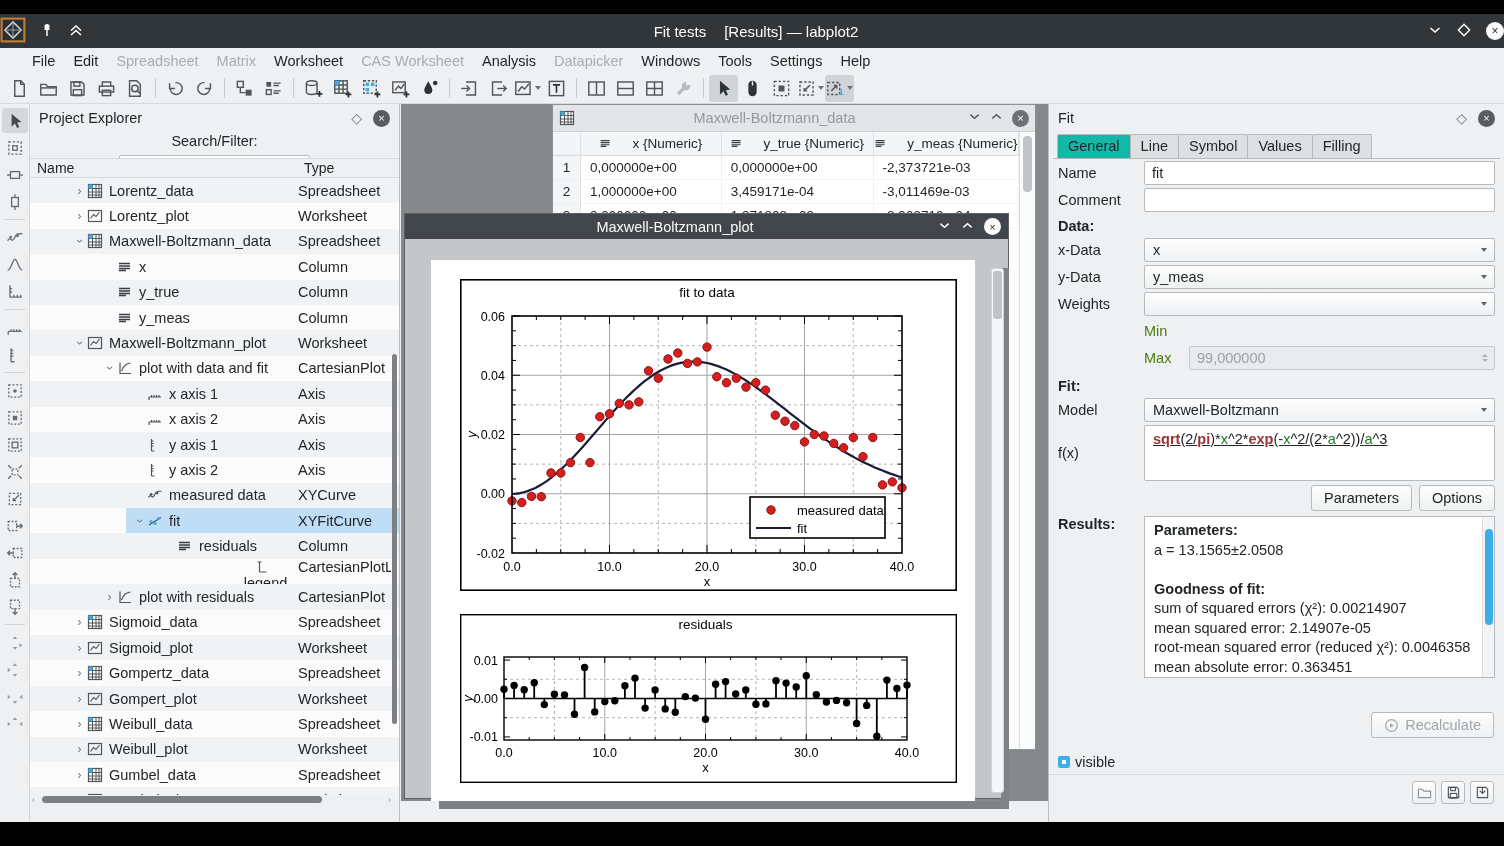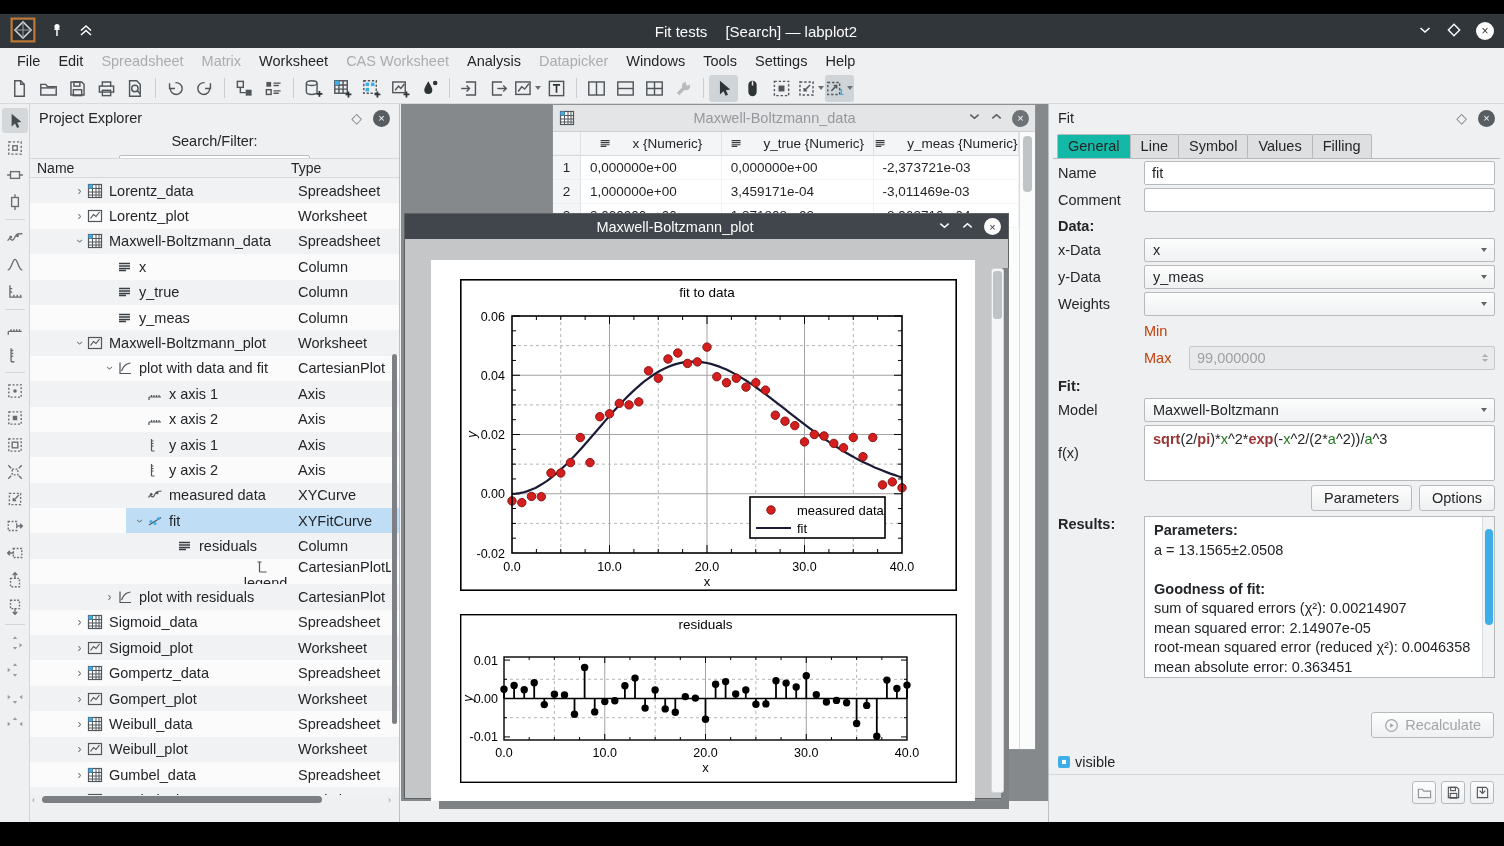--- a/index.html
+++ b/index.html
@@ -1,30 +1,30 @@
 <!DOCTYPE html>
 <html><head>
 <meta charset="utf-8">
 <style>
   * { margin:0; padding:0; box-sizing:border-box; }
   html,body { width:1504px; height:846px; background:#000; overflow:hidden;
     font-family:"Liberation Sans", sans-serif; font-size:14px; color:#232629; }
   #app { position:absolute; top:14px; left:0; width:1504px; height:808px; background:#eff0f1; }
 
   
-  .titlebar { height:34px; background:#31363b; display:flex; align-items:center; padding:0 10px; color:#fcfcfc; }
+  .titlebar { height:34px; background:#31363b; display:flex; align-items:center; padding:0 0; color:#fcfcfc; }
   .tb-left { display:flex; align-items:center; gap:13px; }
   .tb-title { flex:1; display:flex; justify-content:center; gap:18px; font-size:15px; }
   .tb-controls { display:flex; align-items:center; gap:15px; }
   .circ { width:18px; height:18px; border-radius:50%; background:#fcfcfc; color:#2f343a;
     display:flex; align-items:center; justify-content:center; font-size:12px; line-height:1; }
   .wg { color:#fcfcfc; font-size:13px; }
 
   
-  .menubar { height:25px; display:flex; align-items:center; padding-left:8px; background:#eff0f1; }
+  .menubar { height:25px; display:flex; align-items:center; padding-left:8px; background:#eff0f1;margin-left:15px; }
   .menu-item { padding:2px 9px; font-size:14.5px; white-space:nowrap; }
   .menu-item.disabled { color:#a9adb0; }
 
   
   .toolbar { height:31px; display:flex; align-items:center; padding-left:5px; background:#eff0f1; border-bottom:1px solid #d7dadc; }
   .tool-btn { width:29px; height:27px; display:flex; align-items:center; justify-content:center; border-radius:3px; position:relative; }
   .tool-btn.active { background:#cfd4d8; }
   .tool-sep { width:1px; height:20px; background:#c9cdd0; margin:0 5px; }
   .ic { width:19px; height:19px; display:block; }
   .dd { width:0; height:0; border-left:3.5px solid transparent; border-right:3.5px solid transparent; border-top:4px solid #6b7075; margin-left:2px; }
@@ -45,21 +45,21 @@
     display:flex; align-items:center; justify-content:center; }
   .search-row { display:flex; align-items:center; padding:1px 6px 3px; gap:6px; height:26px;flex-direction:column; }
   .search-label { font-size:14.5px; }
   .search-row input { flex:1; height:22px; background:#fff; border:1px solid #b9bdc0; border-radius:2px; padding:0 6px; font-size:13.5px;
     font-family:"Liberation Sans",sans-serif; color:#232629; }
   .search-row input::placeholder { color:#9da2a6; }
   .search-btn { width:22px; height:22px; border:1px solid #b9bdc0; border-radius:2px; background:linear-gradient(#fcfcfc,#eef0f1);
     display:flex; align-items:center; justify-content:center; }
   .tree-header { display:flex; height:20px; border-top:1px solid #d7dadc; border-bottom:1px solid #d7dadc; align-items:center; font-size:14px; background:#eff0f1; position:relative;}
   .tree-header .col-name { padding-left:7px; width:261px; }
-  .tree-header .col-type { padding-left:0; }
+  .tree-header .col-type { padding-left:0;margin-left:13px; }
   #tree { position:relative; height:617px; overflow:hidden; background:#fbfbfc; }
   .trow { position:relative; height:25.4px; display:flex; align-items:center; font-size:14.5px; white-space:nowrap; }
   .trow.odd { background:#f1f2f3; }
   .trow.selected { background:linear-gradient(to right,#fbfbfc 0 96px,#bfdef5 96px); }
   .chev { width:15px; flex:none; color:#70757a; font-size:12px; text-align:center; line-height:1; }
   .chev.exp { transform:rotate(90deg); }
   .ticon { width:17px; height:16px; flex:none; margin-right:5px; }
   .ticon svg { width:16px; height:16px; }
   .tname { overflow:hidden; }
   .ttype { position:absolute; left:268px; right:8px; overflow:hidden; }
@@ -117,24 +117,24 @@
     font-family:"Liberation Sans",sans-serif; color:#232629; }
   .combo { flex:1; height:24px; border:1px solid #b6babd; border-radius:2px; background:linear-gradient(#fdfdfd,#eff1f2);
     display:flex; align-items:center; padding:0 8px; font-size:14.5px; position:relative; }
   .combo .caret { position:absolute; right:7px; width:0; height:0; border-left:3.5px solid transparent; border-right:3.5px solid transparent; border-top:4px solid #5f6468; }
   .spin { flex:1; height:24px; border:1px solid #c6c9cc; border-radius:2px; background:#e9eaeb; color:#9da1a4;
     display:flex; align-items:center; padding:0 7px; font-size:14.5px; position:relative; }
   .spin .arrows { position:absolute; right:6px; display:flex; flex-direction:column; gap:2px; }
   .spin .arrows i { width:0; height:0; border-left:3px solid transparent; border-right:3px solid transparent; display:block; }
   .spin .arrows .up { border-bottom:3.5px solid #aab0b3; }
   .spin .arrows .dn { border-top:3.5px solid #aab0b3; }
-  .sublabel { width:45px; flex:none; color:#c2410c; font-size:14.5px; }
+  .sublabel { width:45px; flex:none; color:#4d7c0f; font-size:14.5px; }
   .cb { width:12px; height:12px; background:#3daee9; border-radius:2px; display:inline-flex; align-items:center; justify-content:center; margin-right:5px; flex:none; }
   .cb::after { content:""; width:4px; height:4px; background:#fff; }
-  .formula { flex:1; height:56px; background:#fff; border:1px solid #b6babd; border-radius:2px; padding:4px 8px; font-size:14.5px; line-height:19px; }
+  .formula { flex:1; height:56px; background:#fff; border:1px solid #b6babd; border-radius:2px; padding:4px 8px; font-size:14.5px; line-height:19px;text-decoration:underline; }
   .formula .fn { font-weight:bold; color:#9a3434; }
   .formula .vr { color:#1f7a1f; }
   .btnrow { display:flex; justify-content:flex-end; gap:7px; margin:4px 0 3px; }
   .btn { height:26px; padding:0 12px; border:1px solid #b6babd; border-radius:3px; background:linear-gradient(#fdfdfd,#eef0f1);
     font-size:14.5px; display:inline-flex; align-items:center; gap:6px; color:#232629; }
   .btn.disabled { color:#a2a6a9; }
   .results-box { flex:1; height:162px; background:#fff; border:1px solid #b6babd; padding:4px 20px 4px 9px; font-size:14.5px; line-height:19.5px; position:relative; overflow:hidden; }
   .rline.bold { font-weight:bold; }
   .res-scroll { position:absolute; right:0; top:0; bottom:0; width:12px; background:#f2f3f4; border-left:1px solid #dcdfe1; }
   .res-thumb { position:absolute; left:2px; top:12px; width:8px; height:96px; background:#3daee9; border-radius:4px; }
@@ -165,21 +165,21 @@
           </svg>
       </span>
       <span>
         <svg width="16" height="16" viewBox="0 0 16 16">
             <path d="M3 8.5L8 4l5 4.5M3 13l5-4.5 5 4.5" stroke="#fcfcfc" stroke-width="1.6" fill="none"></path>
           </svg>
       </span>
     </div>
     <div class="tb-title">
       <span>Fit tests</span>
-      <span>[Search] — labplot2</span>
+      <span>[Results] — labplot2</span>
     </div>
     <div class="tb-controls">
       <span class="wg">
         <svg width="14" height="14" viewBox="0 0 14 14">
             <path d="M2.5 5l4.5 4 4.5-4" stroke="#fcfcfc" stroke-width="1.6" fill="none"></path>
           </svg>
       </span>
       <span class="wg">
         <svg width="14" height="14" viewBox="0 0 14 14">
             <rect x="3" y="3" width="8" height="8" transform="rotate(45 7 7)" stroke="#fcfcfc" fill="none" stroke-width="1.4"></rect>

